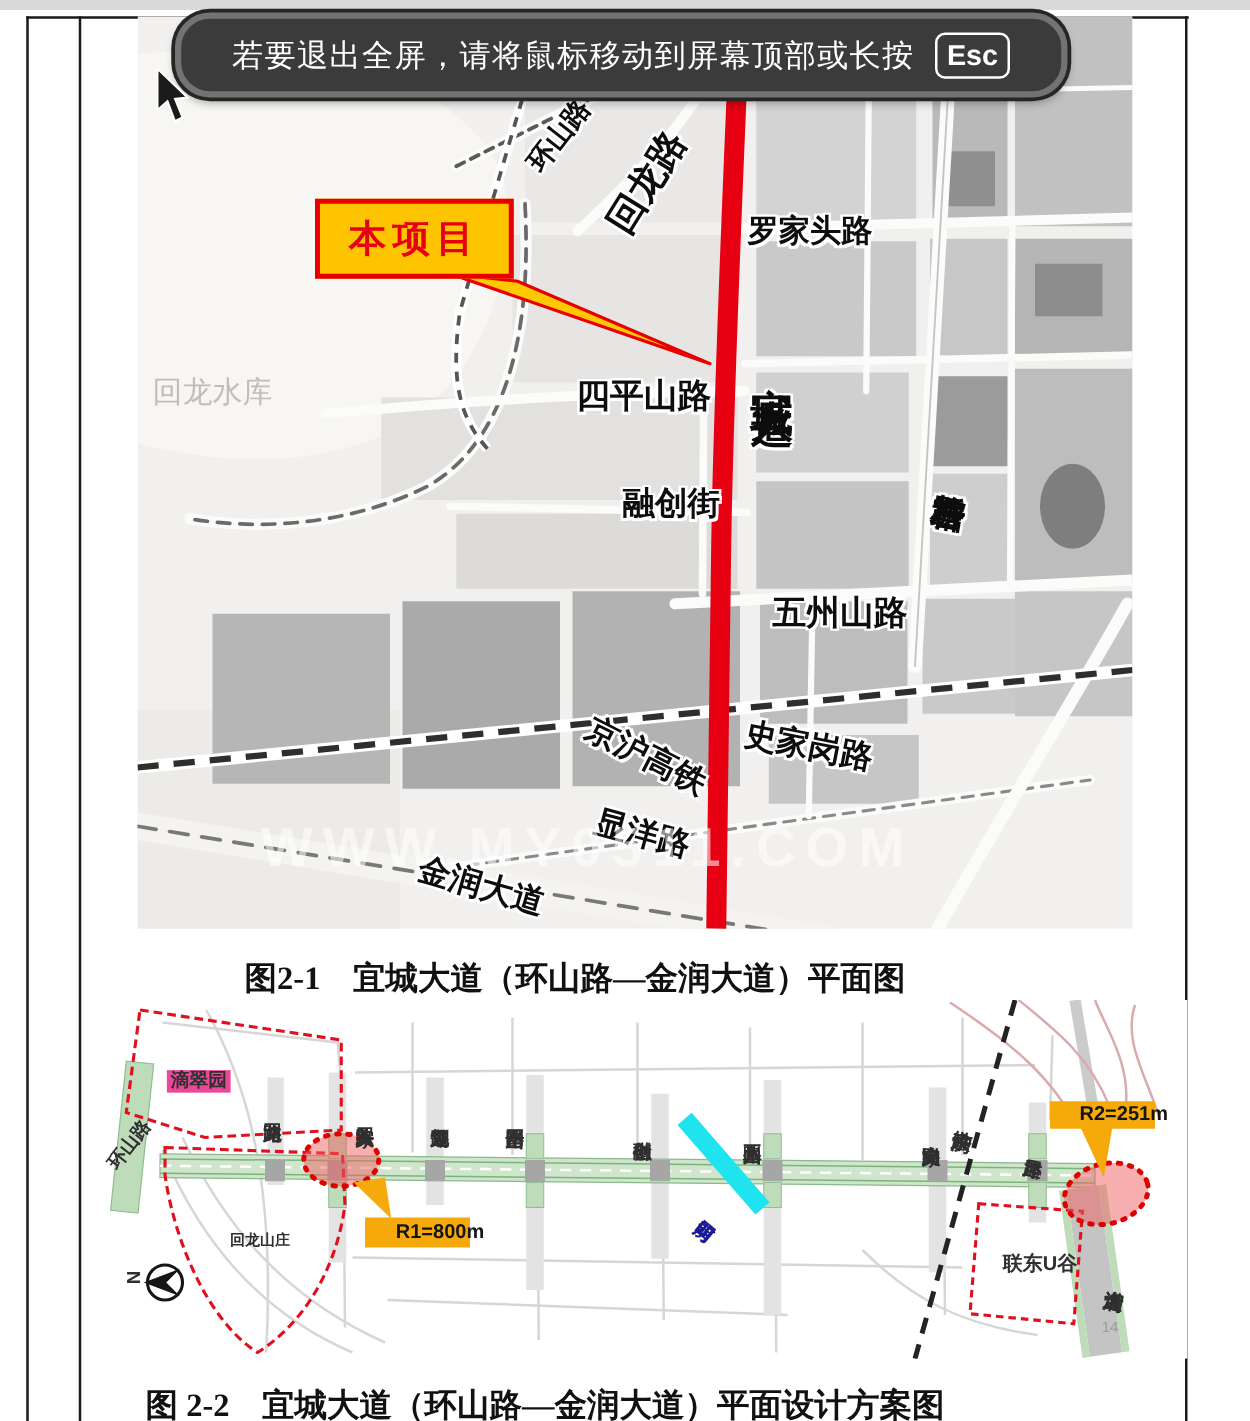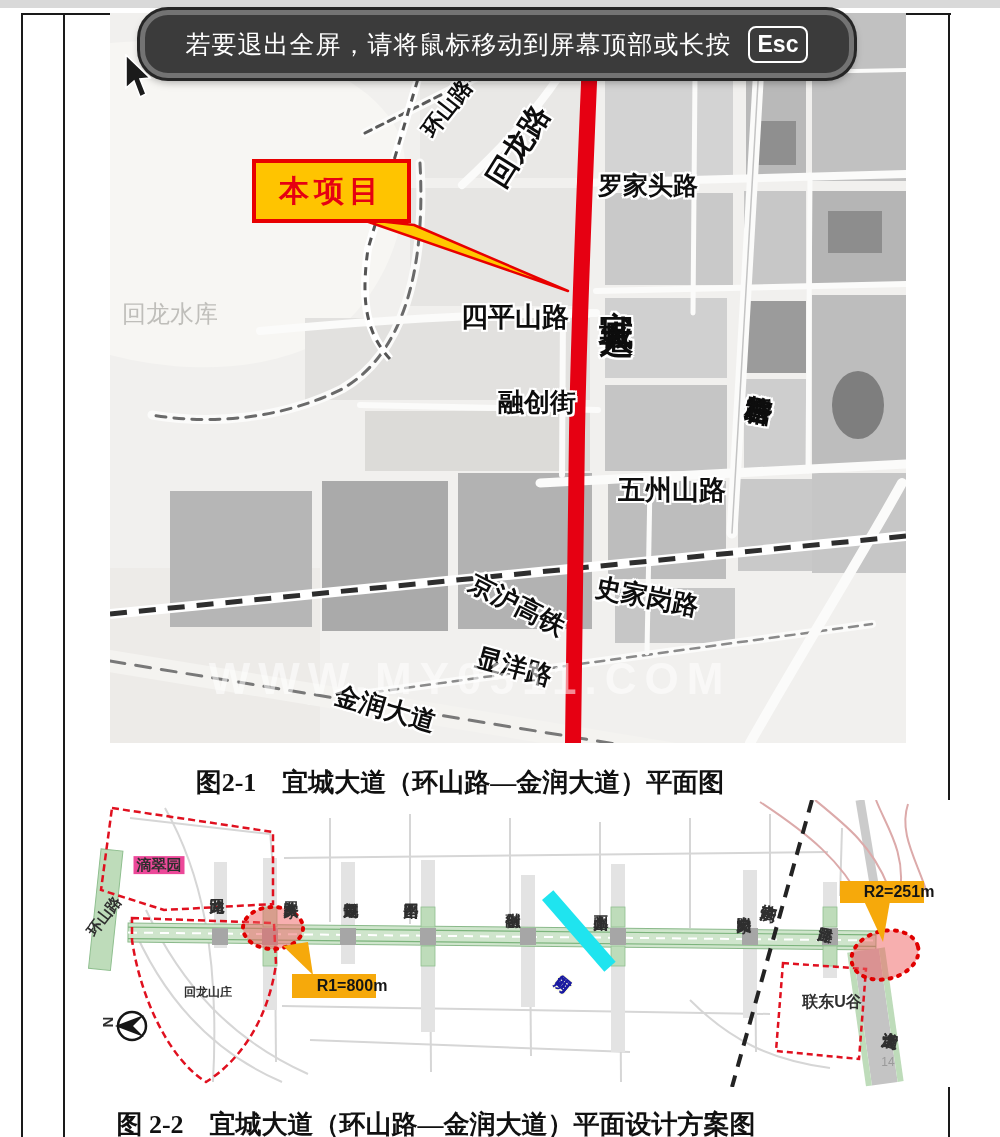--- a/index.html
+++ b/index.html
@@ -257,21 +257,21 @@
   <span class="lbl m2 v" style="left:221px; top:90px;">罗家头路</span>
   <span class="lbl m2 v" style="left:281px; top:91px;">规划道路</span>
   <span class="lbl m2 v" style="left:341px; top:92px;">四平山路</span>
   <span class="lbl m2 v" style="left:443px; top:101px;">融创街</span>
   <span class="lbl m2 v" style="left:531px; top:104px;">五州山路</span>
   <span class="lbl m2 v" style="left:505px; top:170px; color:#1a1aa0; text-shadow:0 0 3px #ffffe0,1px 1px 0 #ffffe0,-1px -1px 0 #ffffe0; transform:translate(-50%,-50%) rotate(40deg);">四明河</span>
   <span class="lbl m2 v" style="left:674px; top:105px;">史家岗路</span>
   <span class="lbl m2 v blue" style="left:703px; top:92px; font-size:16px; transform:translate(-50%,-50%) rotate(13deg);">京沪高铁</span>
   <span class="lbl m2 v" style="left:760px; top:116px; transform:translate(-50%,-50%) rotate(13deg);">显洋路</span>
   <span class="lbl m2 blue" style="left:138px; top:192px; font-size:12px;">回龙山庄</span>
-  <span class="lbl m2 blue" style="left:762px; top:202px; font-size:16px;text-align:center;">联东U谷</span>
+  <span class="lbl m2 blue" style="left:762px; top:212px; font-size:16px;text-align:center;">联东U谷</span>
   <span class="lbl m2 v blue" style="left:824px; top:220px; font-size:16px; transform:translate(-50%,-50%) rotate(12deg);">金润大道</span>
   <div class="obox" style="left:222px; top:174px; width:84px; height:24px;padding-left:36px;">R1=800m</div>
   <div class="obox" style="left:770px; top:81px; width:84px; height:22px;padding-left:34px;">R2=251m</div>
   <span class="lbl m2" style="left:38px; top:222px; transform:translate(-50%,-50%) rotate(-90deg);">N</span>
   <span class="lbl" style="left:818px; top:262px; font-size:12px; font-weight:normal; color:#9a9a9a;">14</span>
 </div>
 
 <div class="abs caption" style="left:40px; top:1092px; width:792px;">图 2-2　宜城大道（环山路—金润大道）平面设计方案图</div>
 
 </body></html>

